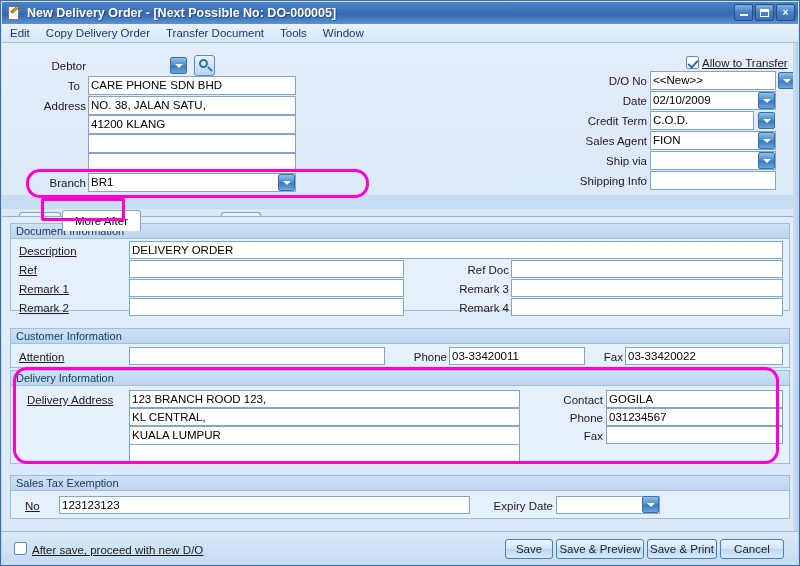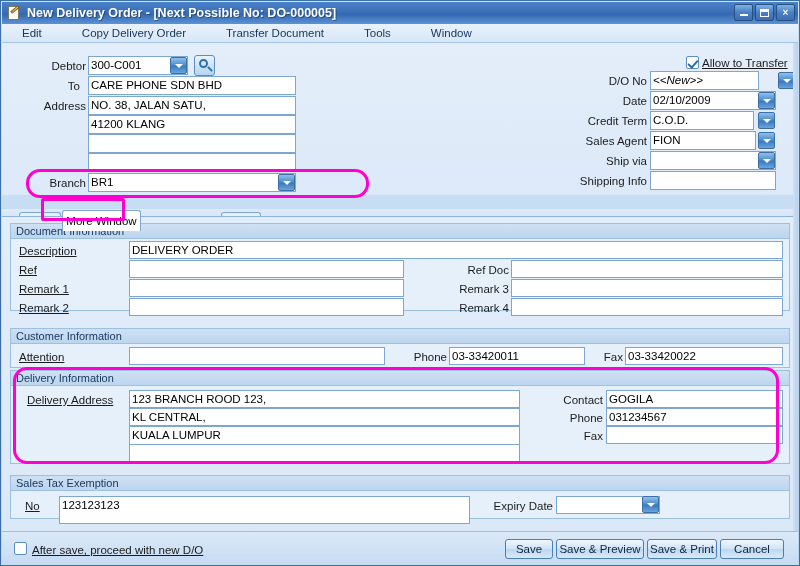--- a/index.html
+++ b/index.html
@@ -64,21 +64,21 @@
 
   
   #menubar {
     position: absolute; left: 1px; top: 23px;
     width: 796px; height: 19px;
     background: linear-gradient(to bottom, #e9f2fb 0%, #d6e6f7 100%);
     display: flex; align-items: center;
     border-bottom: 1px solid #a8c6e3;
   }
   #menubar .mi {
-    padding: 1px 20px; color: #1a3a62; font-size: 11.5px; cursor: pointer;
+    padding: 1px 8px; color: #1a3a62; font-size: 11.5px; cursor: pointer;
     white-space: nowrap;
   }
 
   
   #headerArea {
     position: absolute; left: 1px; top: 42px; width: 796px; height: 152px;
     background: linear-gradient(to bottom, #e4eefa 0%, #dce9f8 100%);
   }
 
   .lbl {
@@ -233,21 +233,20 @@
     <div class="mi">Edit</div>
     <div class="mi">Copy Delivery Order</div>
     <div class="mi">Transfer Document</div>
     <div class="mi">Tools</div>
     <div class="mi">Window</div>
   </div>
 
   <div id="headerArea">
 
     <span class="lbl" style="left:6px; top:14px; width:78px;">Debtor</span>
-    <div class="tbox" style="left:86px; top:13px; width:100px; height:19px;">300-C001</div>
     <div class="ddbtn" style="left:168px; top:14px;"></div>
     <div class="searchbtn" style="left:192px; top:12px;">
       <span class="mag"></span>
         <span class="hnd"></span>
     </div>
 
     <span class="lbl" style="left:0; top:34px; width:78px;">To</span>
     <div class="tbox" style="left:86px; top:33px; width:208px; height:19px;">CARE PHONE SDN BHD</div>
 
     <span class="lbl" style="left:6px; top:54px; width:78px;">Address</span>
@@ -257,46 +256,46 @@
     <div class="tbox" style="left:86px; top:110px; width:208px; height:19px;"></div>
 
     <span class="lbl" style="left:6px; top:131px; width:78px;">Branch</span>
     <div class="tbox" style="left:86px; top:130px; width:208px; height:19px;">BR1</div>
     <div class="ddbtn" style="left:276px; top:131px;"></div>
 
     <div class="cbx checked" style="left:684px; top:13px;"></div>
     <span class="lbl lbl-l" style="left:700px; top:11px;">Allow to Transfer</span>
 
     <span class="lbl" style="left:545px; top:29px; width:100px;">D/O No</span>
-    <div class="tbox" style="left:648px; top:28px; width:109px; height:19px;font-style:italic;">&lt;&lt;New&gt;&gt;</div>
+    <div class="tbox" style="left:648px; top:28px; width:126px; height:19px;">&lt;&lt;New&gt;&gt;</div>
     <div class="ddbtn" style="left:776px; top:29px;"></div>
 
     <span class="lbl" style="left:545px; top:49px; width:100px;">Date</span>
     <div class="tbox" style="left:648px; top:48px; width:126px; height:19px;">02/10/2009</div>
     <div class="ddbtn" style="left:756px; top:49px;"></div>
 
     <span class="lbl" style="left:545px; top:69px; width:100px;">Credit Term</span>
     <div class="tbox" style="left:648px; top:68px; width:104px; height:19px;">C.O.D.</div>
     <div class="ddbtn" style="left:756px; top:69px;"></div>
 
     <span class="lbl" style="left:545px; top:89px; width:100px;">Sales Agent</span>
-    <div class="tbox" style="left:648px; top:88px; width:106px; height:19px;">FION</div>
+    <div class="tbox" style="left:648px; top:88px; width:126px; height:19px;">FION</div>
     <div class="ddbtn" style="left:756px; top:89px;"></div>
 
     <span class="lbl" style="left:545px; top:109px; width:100px;">Ship via</span>
     <div class="tbox" style="left:648px; top:108px; width:126px; height:19px;"></div>
     <div class="ddbtn" style="left:756px; top:109px;"></div>
 
     <span class="lbl" style="left:533px; top:129px; width:112px;">Shipping Info</span>
     <div class="tbox" style="left:648px; top:128px; width:126px; height:19px;"></div>
   </div>
 
   <div id="tabstrip">
     <div class="tab" style="left:17px; width:42px;">Main</div>
-    <div class="tab active" style="left:60px; width:79px;">More Window</div>
+    <div class="tab active" style="left:60px; width:79px;">More After</div>
     <div class="tab" style="left:140px; width:78px;margin-top:44px;">External Link</div>
     <div class="tab" style="left:219px; width:40px;">Note</div>
   </div>
 
   <div id="panel">
 
     <div class="grp" style="left:8px; top:6px; width:780px; height:88px;">
       <div class="grp-hd">Document Information</div>
 
       <span class="lbl lbl-l" style="left:8px; top:18px;">Description</span>
@@ -343,21 +342,21 @@
       <span class="lbl" style="left:520px; top:38px; width:72px;">Phone</span>
       <div class="tbox" style="left:595px; top:37px; width:177px; height:18px;">031234567</div>
       <span class="lbl" style="left:520px; top:56px; width:72px;">Fax</span>
       <div class="tbox" style="left:595px; top:55px; width:177px; height:18px;"></div>
     </div>
 
     <div class="grp" style="left:8px; top:258px; width:780px; height:44px;">
       <div class="grp-hd">Sales Tax Exemption</div>
 
       <span class="lbl lbl-l" style="left:14px; top:21px;">No</span>
-      <div class="tbox" style="left:48px; top:20px; width:411px; height:28px;">123123123</div>
+      <div class="tbox" style="left:48px; top:20px; width:411px; height:18px;">123123123</div>
       <span class="lbl" style="left:460px; top:21px; width:82px;">Expiry Date</span>
       <div class="tbox" style="left:545px; top:20px; width:104px; height:18px;"></div>
       <div class="ddbtn" style="left:631px; top:20px;"></div>
     </div>
   </div>
 
   <div id="rightedge"></div>
 
   <div id="footer">
     <div class="cbx" style="left:12px; top:10px;"></div>

